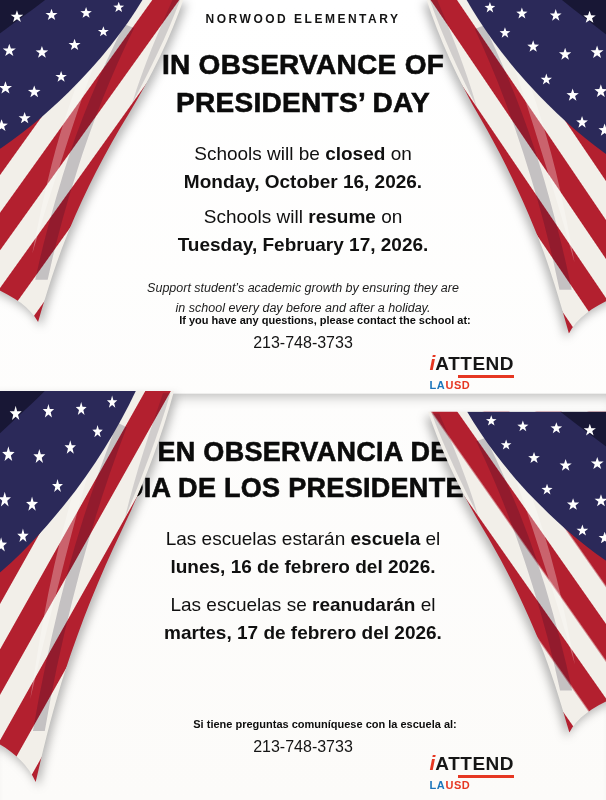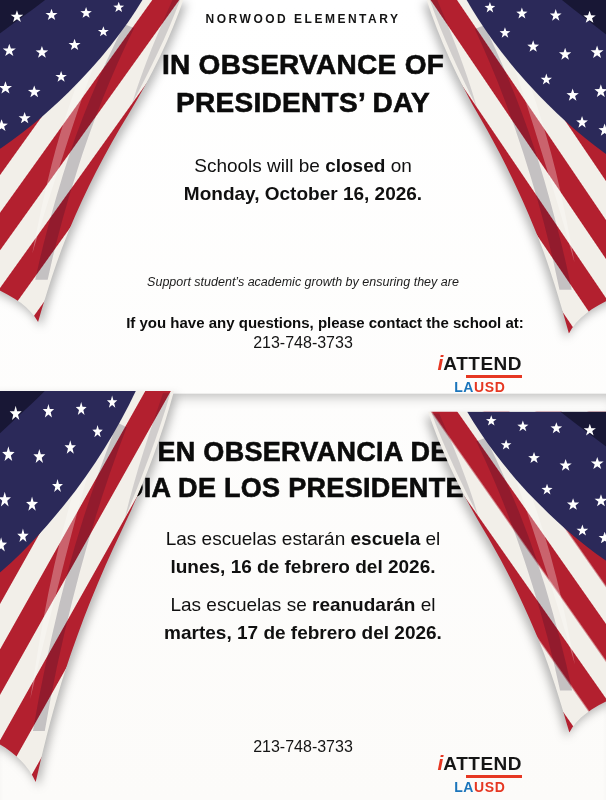--- a/index.html
+++ b/index.html
@@ -33,46 +33,46 @@
     font-weight:bold; letter-spacing:0.3px; color:#0b0b0b;
     -webkit-text-stroke:0.6px #0b0b0b; line-height:1.34;
   }
   .title-line { display:block; }
   .sec-en .title { top:46px; font-size:28px; }
   .sec-es .title { top:40px; font-size:27px; }
 
   .statement { font-size:19px; line-height:1.48; color:#101010; }
   .statement .line { display:block; }
   .statement b { font-weight:bold; }
-  .sec-en .st1 { top:152px; }
+  .sec-en .st1 { top:140px; }
   .sec-en .st2 { top:203px; }
   .sec-es .st1 { top:131px; }
   .sec-es .st2 { top:197px; }
 
   .note { font-size:12.5px; font-style:italic; line-height:1.58; color:#1c1c1c; }
   .note .line { display:block; }
-  .sec-en .note { top:273px; }
+  .sec-en .note { top:279px; }
   .sec-es .note { top:272px; }
 
-  .contact { font-size:15px; font-weight:bold; color:#0d0d0d;padding-left:44px; }
+  .contact { font-size:11px; font-weight:bold; color:#0d0d0d;padding-left:44px; }
   .sec-en .contact { top:314px; }
   .sec-es .contact { top:324px; }
 
   .phone { font-size:16px; color:#141414; }
   .sec-en .phone { top:334px; }
   .sec-es .phone { top:344px; }
 
-  .logo { position:absolute; right:84px; text-align:center; line-height:1; }
+  .logo { position:absolute; right:92px; text-align:left; line-height:1; }
   .sec-en .logo { top:352px; }
   .sec-es .logo { top:358px; }
   .logo-row { white-space:nowrap; }
   .logo-i { color:#e63722; font-style:italic; font-weight:bold; font-size:21px; }
   .logo-attend { color:#161616; font-weight:bold; font-size:19px; letter-spacing:0.5px; }
   .logo-underline { height:2.5px; background:#e63722; width:56px; margin:2px 0 2px auto; }
-  .logo-lausd { font-size:14px; font-weight:bold; letter-spacing:0.6px; }
+  .logo-lausd { font-size:11px; font-weight:bold; letter-spacing:0.6px; }
   .lausd-la { color:#1b75bb; }
   .lausd-usd { color:#e63722; }
 
   .flag { position:absolute; pointer-events:none; filter:drop-shadow(3px 5px 5px rgba(0,0,0,0.28)); }
   .flag-tl { top:-2px;  left:-8px;  width:192px; height:338px; }
   .flag-tr { top:-2px;  right:-8px; width:188px; height:350px; transform:scaleX(-1); }
   .flag-bl { top:391px; left:-8px;  width:182px; height:408px; }
   .flag-br { top:391px; right:-8px; width:186px; height:376px; transform:scaleX(-1); }
 </style>
 </head>
@@ -124,23 +124,28 @@
     <h1 class="block title">
       <span class="title-line">IN OBSERVANCE OF</span>
       <span class="title-line">PRESIDENTS’ DAY</span>
     </h1>
 
     <p class="block statement st1">
       <span class="line"><span>Schools will be </span><b>closed</b><span> on</span></span>
       <b class="line">Monday, October 16, 2026.</b>
     </p>
 
+    <p class="block statement st2">
+      <span class="line"><span>Schools will </span><b>resume</b><span> on</span></span>
+      <b class="line">Tuesday, February 17, 2026.</b>
+    </p>
 
     <p class="block note">
       <span class="line">Support student’s academic growth by ensuring they are</span>
+      <span class="line">in school every day before and after a holiday.</span>
     </p>
 
     <div class="block contact">If you have any questions, please contact the school at:</div>
     <div class="block phone">213-748-3733</div>
 
     <div class="logo">
       <div class="logo-row"><span class="logo-i">i</span><span class="logo-attend">ATTEND</span></div>
       <div class="logo-underline"></div>
       <div class="logo-lausd"><span class="lausd-la">LA</span><span class="lausd-usd">USD</span></div>
     </div>
@@ -156,20 +161,21 @@
       <span class="line"><span>Las escuelas estarán </span><b>escuela</b><span> el</span></span>
       <b class="line">lunes, 16 de febrero del 2026.</b>
     </p>
 
     <p class="block statement st2">
       <span class="line"><span>Las escuelas se </span><b>reanudarán</b><span> el</span></span>
       <b class="line">martes, 17 de febrero del 2026.</b>
     </p>
 
 
+    <div class="block contact">Si tiene preguntas comuníquese con la escuela al:</div>
     <div class="block phone">213-748-3733</div>
 
     <div class="logo">
       <div class="logo-row"><span class="logo-i">i</span><span class="logo-attend">ATTEND</span></div>
       <div class="logo-underline"></div>
       <div class="logo-lausd"><span class="lausd-la">LA</span><span class="lausd-usd">USD</span></div>
     </div>
   </section>
 
   <svg class="flag flag-tl" viewBox="0 0 200 360" preserveAspectRatio="none">

